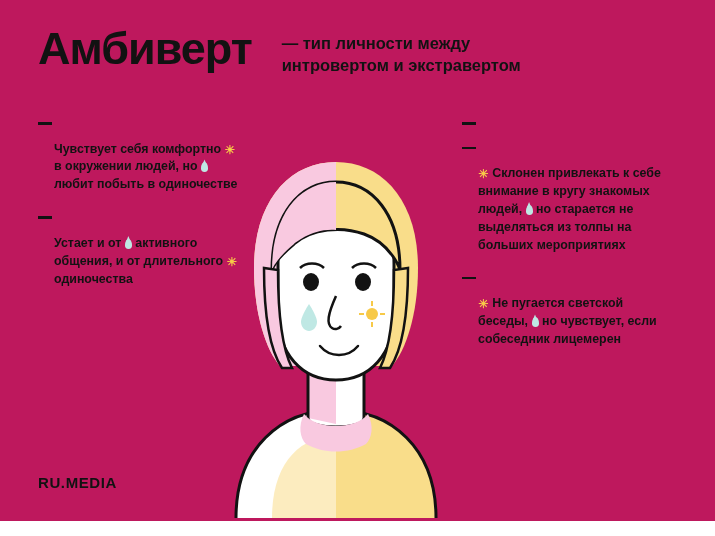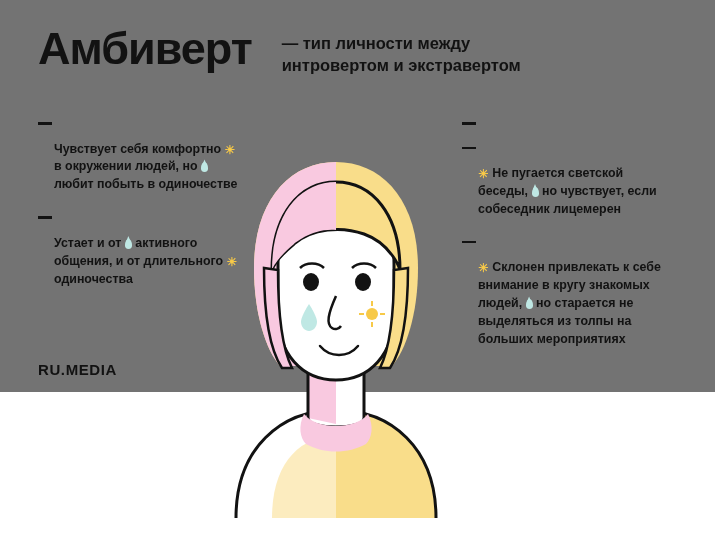--- a/index.html
+++ b/index.html
@@ -10,22 +10,22 @@
     width: 715px;
     height: 536px;
     background: #ffffff;
     font-family: "Liberation Sans", sans-serif;
     overflow: hidden;
     position: relative;
   }
   .infographic {
     position: relative;
     width: 715px;
-    height: 392px;
-    background: #737373;
+    height: 521px;
+    background: #be185d;
   }
 
   
   .header {
     position: absolute;
     left: 38px;
     top: 22px;
     width: 645px;
     display: flex;
     align-items: flex-start;
@@ -117,21 +117,21 @@
     left: 196px;
     top: 118px;
     width: 280px;
     height: 400px;
   }
 
   
   .footer {
     position: absolute;
     left: 38px;
-    bottom: 14px;
+    bottom: 30px;
     font-size: 15px;
     font-weight: bold;
     letter-spacing: 0.6px;
     color: #121212;
   }
 </style>
 </head>
 <body>
 
 <div class="infographic">
@@ -157,26 +157,26 @@
   </div>
 
   <div class="col col-right">
 
     <div class="block">
       <span class="dash"></span>
     </div>
 
     <div class="block">
       <span class="dash"></span>
+      <p><span class="mark sun">☀</span> Склонен привлекать к себе внимание в кругу знакомых людей, <span class="mark drop"></span> но старается не выделяться из толпы на больших мероприятиях</p>
+    </div>
+
+    <div class="block">
+      <span class="dash"></span>
       <p><span class="mark sun">☀</span> Не пугается светской беседы, <span class="mark drop"></span> но чувствует, если собеседник лицемерен</p>
-    </div>
-
-    <div class="block">
-      <span class="dash"></span>
-      <p><span class="mark sun">☀</span> Склонен привлекать к себе внимание в кругу знакомых людей, <span class="mark drop"></span> но старается не выделяться из толпы на больших мероприятиях</p>
     </div>
 
   </div>
 
   <div class="illustration">
     <svg width="280" height="400" viewBox="0 0 280 400" xmlns="http://www.w3.org/2000/svg">
 
       <path d="M40 400 C40 330 85 292 140 292 C195 292 240 330 240 400 Z" fill="#f9dd8a"></path>
       <path d="M40 400 C40 330 85 292 140 292 L140 400 Z" fill="#ffffff"></path>
       <path d="M76 400 C76 345 104 318 140 318 L140 400 Z" fill="#f9dd8a" opacity="0.55"></path>

